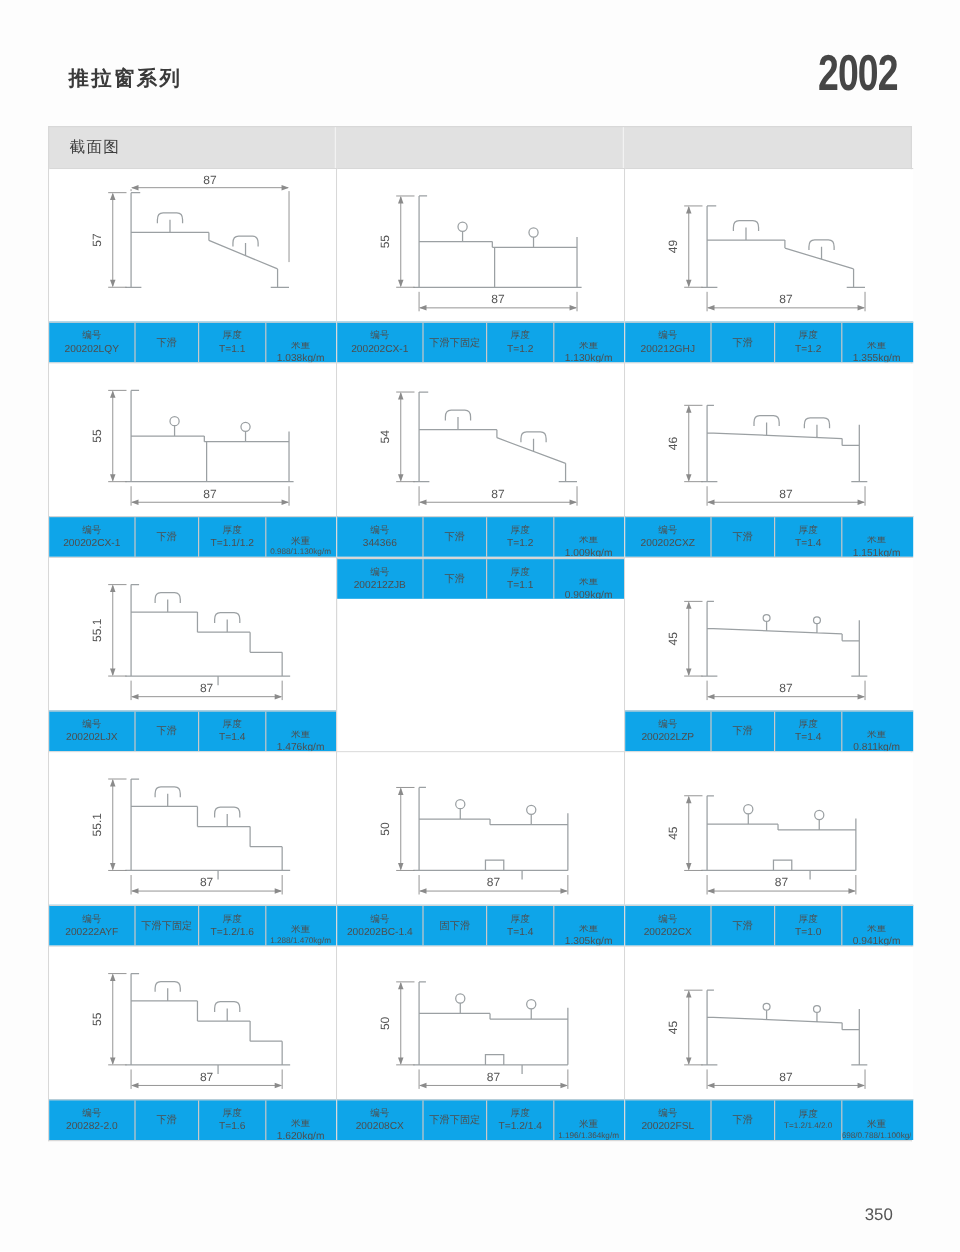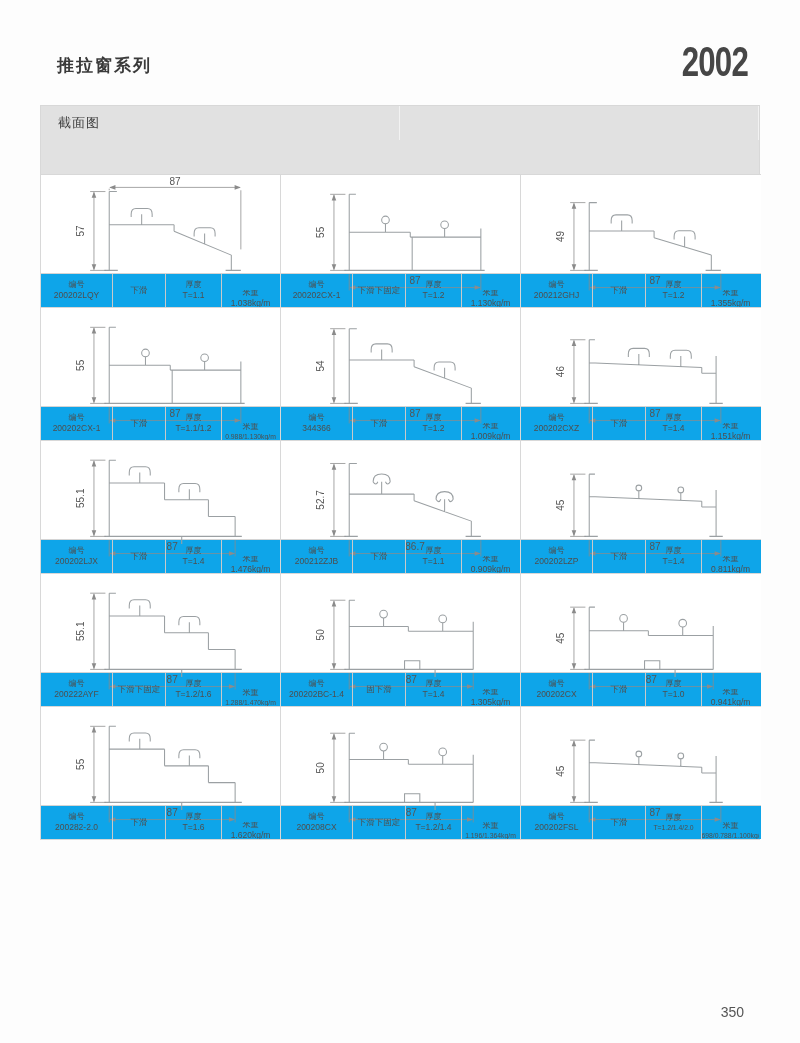--- a/index.html
+++ b/index.html
@@ -18,21 +18,21 @@
     font-size:17px;font-weight:bold;color:#3a3a3a;letter-spacing:2px;margin-top:16px;
   }
   .series-code{
     font-size:40px;font-weight:bold;color:#464646;
     transform:scale(.78,1.05);transform-origin:right top;letter-spacing:-1px;
   }
   .table{
     position:absolute;left:40px;top:105px;width:720px;
   }
   .section-header{
-    display:grid;grid-template-columns:1fr 1fr;
+    display:grid;grid-template-columns:1fr 1fr 1fr;
     background:#e1e1e1;border:1px solid #d8d8d8;border-bottom:none;
     box-sizing:border-box;
   }
   .sh-cell{
     height:34px;display:flex;align-items:center;padding-left:17px;
     font-size:13px;color:#3e3e3e;letter-spacing:1px;
     border-right:1px solid #f2f2f2;box-sizing:border-box;
   }
   .sh-cell.last{border-right:none;}
   .grid{
@@ -40,21 +40,21 @@
     border:1px solid #d8d8d8;border-top:none;box-sizing:border-box;
     background:#fff;
   }
   .cell{
     border-right:1px solid #d8d8d8;
     border-top:1px solid #d8d8d8;
     box-sizing:border-box;
   }
   .cell:nth-child(3n){border-right:none;}
   .diagram{
-    height:98px;display:flex;align-items:flex-start;justify-content:center;
+    height:127px;display:flex;align-items:flex-end;justify-content:center;
     background:#fff;
   }
   .diag{height:124px;display:block;}
   .strip{
     display:grid;grid-template-columns:72px 53px 56px 57px;
     background:#0ea5e9;border-top:1px solid #d4d4d4;height:33px;
   }
   .sub{
     border-right:1px solid #c9c9c9;box-sizing:border-box;
     display:flex;flex-direction:column;justify-content:center;align-items:center;
@@ -342,37 +342,20 @@
         <span class="val">T=1.4</span>
       </div>
       <div class="sub last">
         <span class="lbl">米重</span>
         <span class="val">1.476kg/m</span>
       </div>
     </div>
   </div>
 
   <div class="cell">
-    <div class="diagram">
-            <svg viewBox="0 0 228 130" class="diag">
-              <g stroke="#9ba0a3" stroke-width="1.1" fill="none">
-                <path d="M60 23.584999999999994h8 M60 23.584999999999994V100 M55 100h14 M60 55.6793H128 M128 55.6793v7 M128 62.6793L188 84 M188 84V100 M182 100h16 M94 55.6793v-13 M85 42.6793q0 -8 9 -8q9 0 9 8 M85 42.6793q3 5 5 0 M103 42.6793q-3 5 -5 0 M160 74.05034v-13 M151 61.050340000000006q0 -8 9 -8q9 0 9 8 M151 61.050340000000006q3 5 5 0 M169 61.050340000000006q-3 5 -5 0"></path>
-              </g>
-              <polygon points="44,23.584999999999994 41.6,30.084999999999994 46.4,30.084999999999994" fill="#8b8b8b" stroke="none"></polygon>
-              <polygon points="44,100 41.6,93.5 46.4,93.5" fill="#8b8b8b" stroke="none"></polygon>
-              <text x="34" y="61.7925" font-size="10.5" fill="#555" text-anchor="middle" transform="rotate(-90 34 61.7925)">52.7</text>
-              <polygon points="60,118 66.5,115.6 66.5,120.4" fill="#8b8b8b" stroke="none"></polygon>
-              <polygon points="198,118 191.5,115.6 191.5,120.4" fill="#8b8b8b" stroke="none"></polygon>
-              <text x="129" y="114" font-size="10.5" fill="#555" text-anchor="middle">86.7</text>
-              <g stroke="#8b8b8b" stroke-width="0.8" fill="none">
-                <path d="M56 23.584999999999994H40 M56 100H40 M44 24.584999999999994V99"></path>
-                <path d="M60 104V121 M198 104V121 M61 118H197"></path>
-              </g>
-            </svg>
-          </div>
     <div class="strip">
       <div class="sub">
         <span class="lbl">编号</span>
         <span class="val">200212ZJB</span>
       </div>
       <div class="sub">
         <span class="val">下滑</span>
       </div>
       <div class="sub">
         <span class="lbl">厚度</span>

